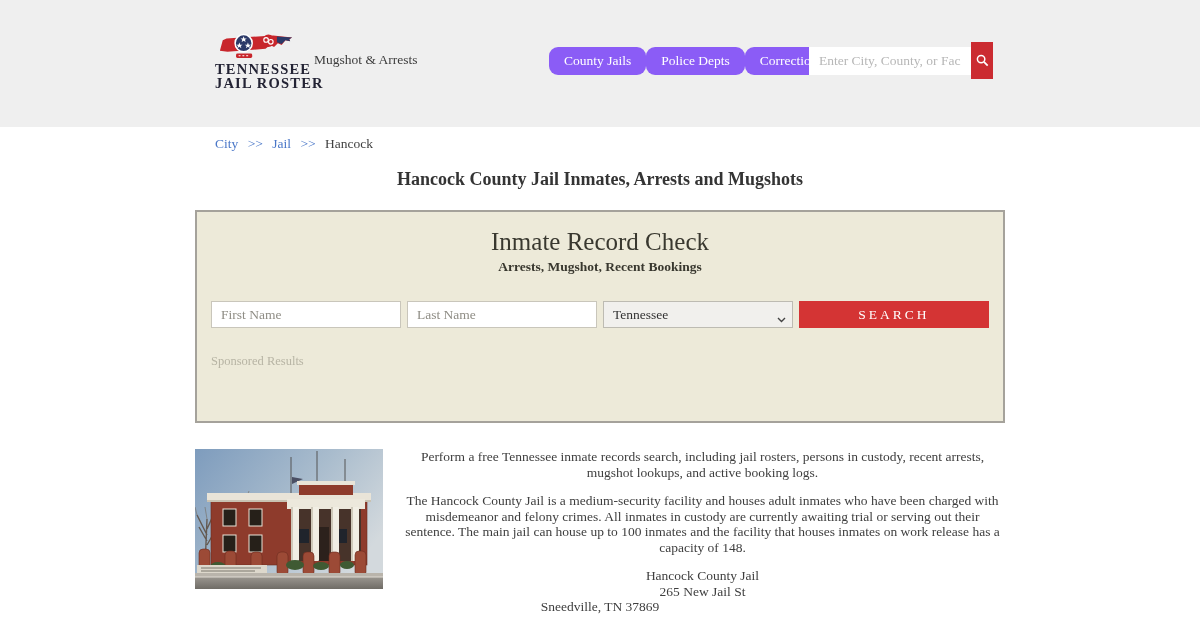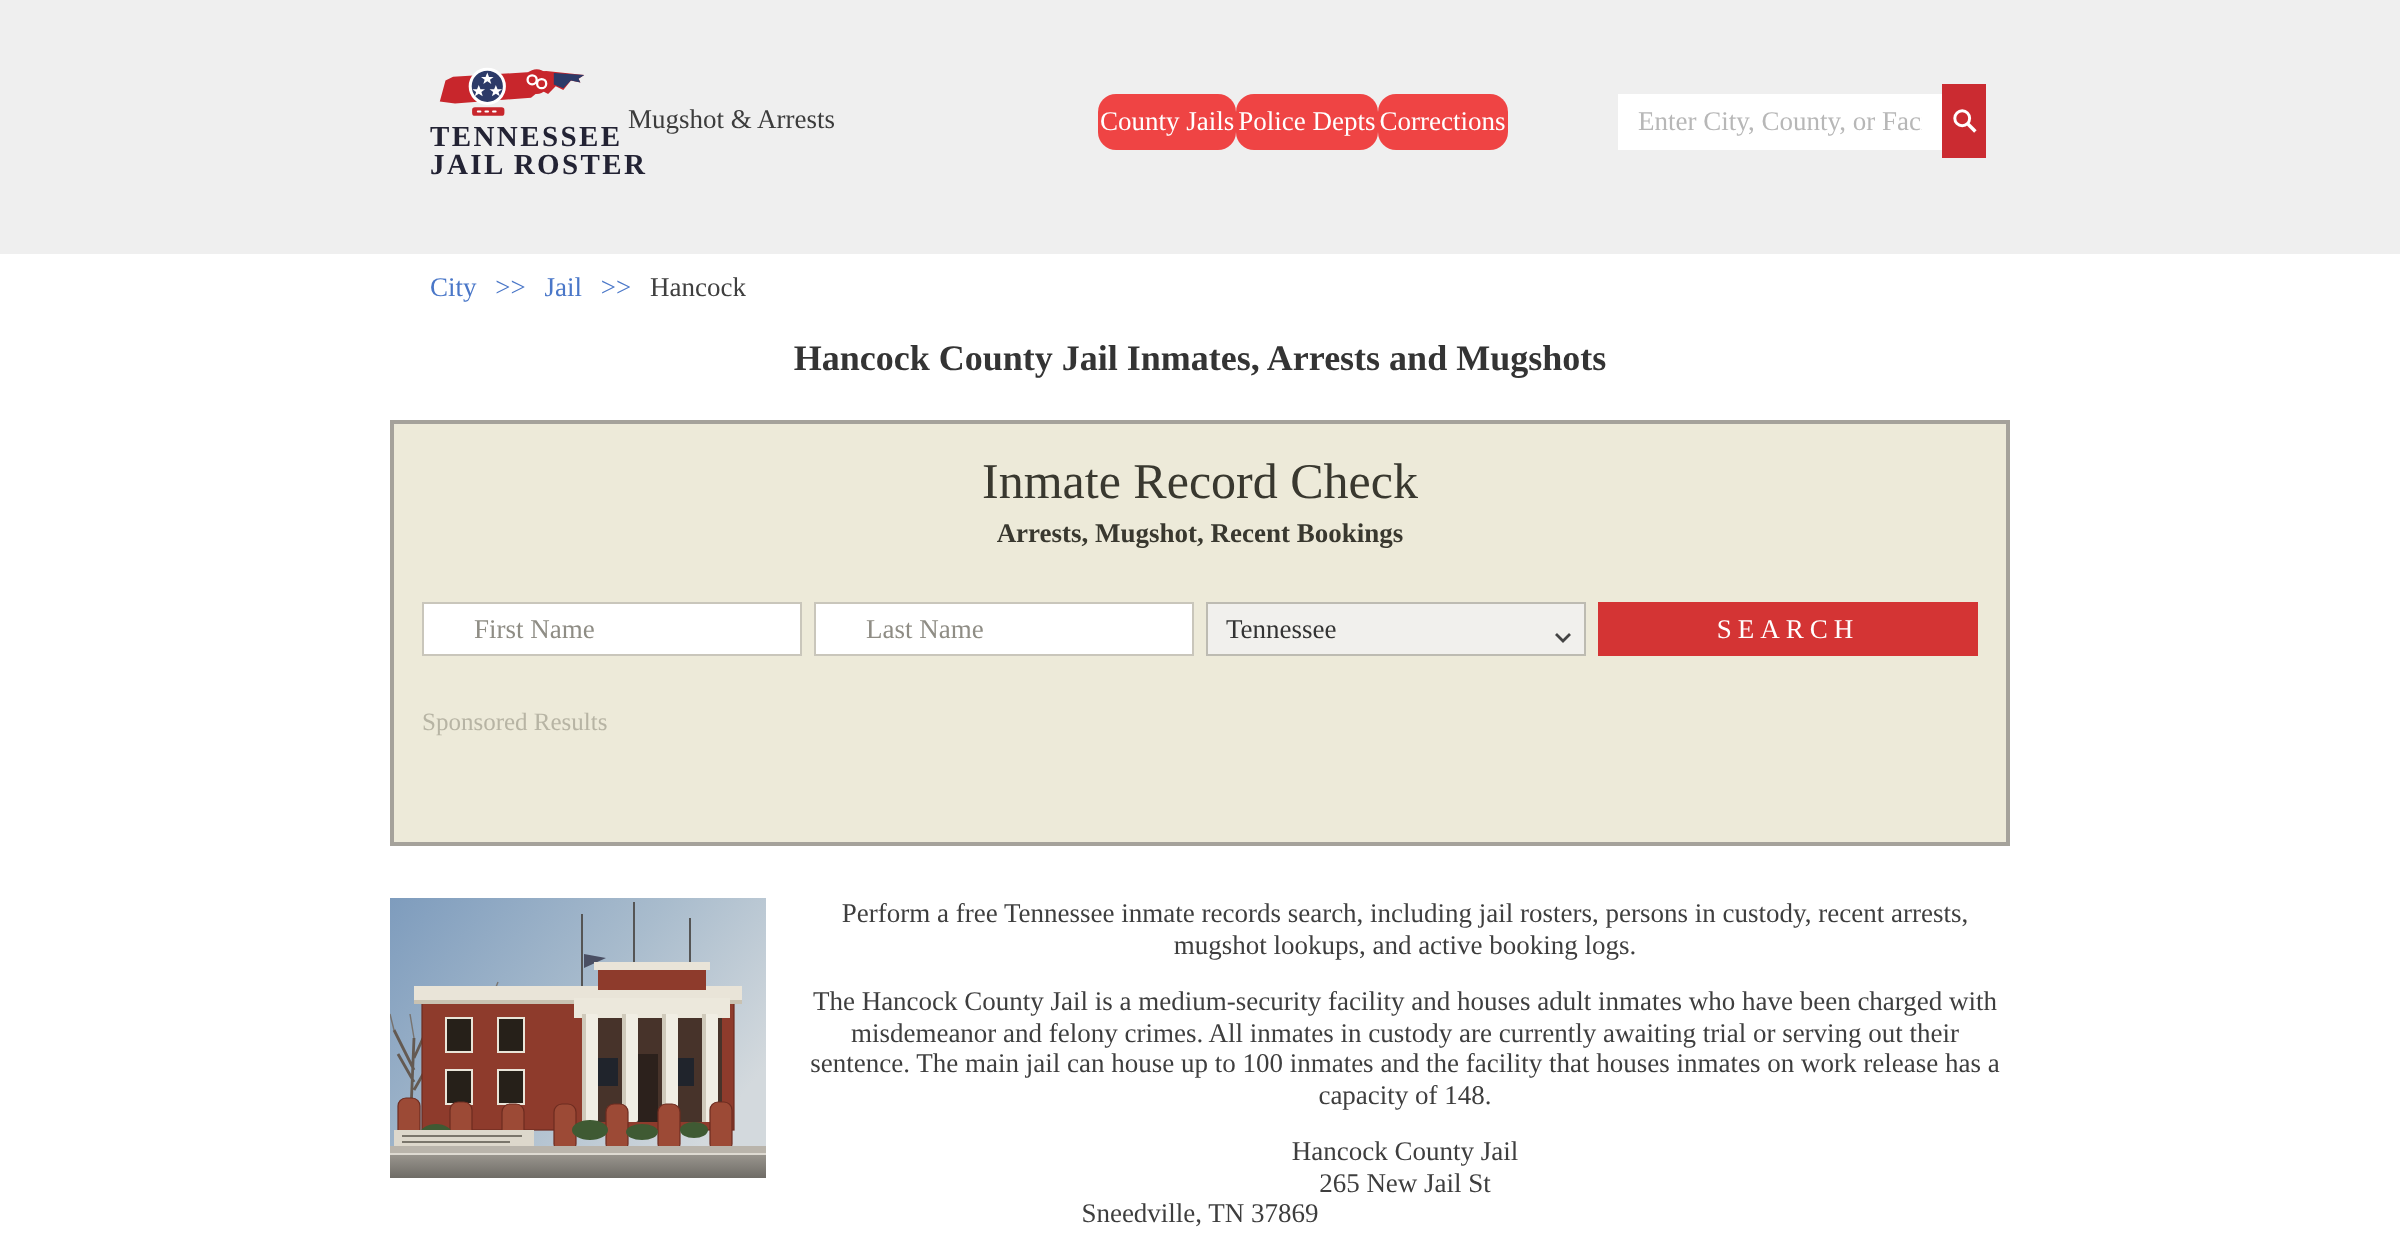--- a/index.html
+++ b/index.html
@@ -14,22 +14,22 @@
 
   
   .header { position:relative; width:1200px; height:127px; background:#efefef; }
   .logo { position:absolute; left:215px; top:31px; width:90px; cursor:pointer; }
   .logo svg { display:block; margin:0 0 1px 3px; }
   .logo-line { font-weight:bold; font-size:14.5px; letter-spacing:1.2px; color:#232334; line-height:14px; white-space:nowrap; }
   .tagline { position:absolute; left:314px; top:52px; font-size:13.5px; color:#3c3c3c; }
 
   .nav { position:absolute; left:549px; top:47px; display:flex; }
   .nav-btn {
-    height:28px; padding:0 1px; margin-right:1px;
-    background:#ef4444; color:#fff;
+    height:28px; padding:0 15px; margin-right:1px;
+    background:#8b5cf6; color:#fff;
     border:none; border-radius:9px;
     font-family:"Liberation Serif", serif; font-size:13.5px;
     display:flex; align-items:center; cursor:pointer; white-space:nowrap;
   }
   .nav-btn + .nav-btn { margin-left:-1px; }
 
   .searchbar { position:absolute; left:809px; top:42px; height:37px; display:flex; align-items:center; }
   .searchbar input {
     width:162px; height:28px; border:none; padding:0 10px;
     font-family:"Liberation Serif", serif; font-size:13.5px; color:#555; background:#fff; outline:none;
@@ -53,21 +53,21 @@
 
   
   .record-box {
     width:810px; height:213px; margin:20px auto 0;
     background:#edead9; border:2px solid #a5a29b; padding:15px 14px;
   }
   .record-title { text-align:center; font-size:25px; color:#39382f; margin-top:1px; }
   .record-sub { text-align:center; font-size:13.5px; font-weight:bold; color:#39382f; margin-top:3px; }
   .record-form { display:flex; gap:6px; margin-top:26px; }
   .record-form input {
-    width:190px; height:27px; border:1px solid #c9c6bb; padding:0 25px;
+    width:190px; height:27px; border:1px solid #c9c6bb; padding:0 9px;
     font-family:"Liberation Serif", serif; font-size:13.5px; color:#444; background:#fff; outline:none;
   }
   .record-form input::placeholder { color:#8f8d85; }
   .select-wrap { position:relative; width:190px; }
   .select-wrap select {
     width:100%; height:27px; border:1px solid #bdbbb2; background:#f1f0ed;
     font-family:"Liberation Serif", serif; font-size:13.5px; color:#333;
     padding:0 9px; appearance:none; -webkit-appearance:none; outline:none; cursor:pointer;
   }
   .select-chevron { position:absolute; right:7px; top:8px; pointer-events:none; }

